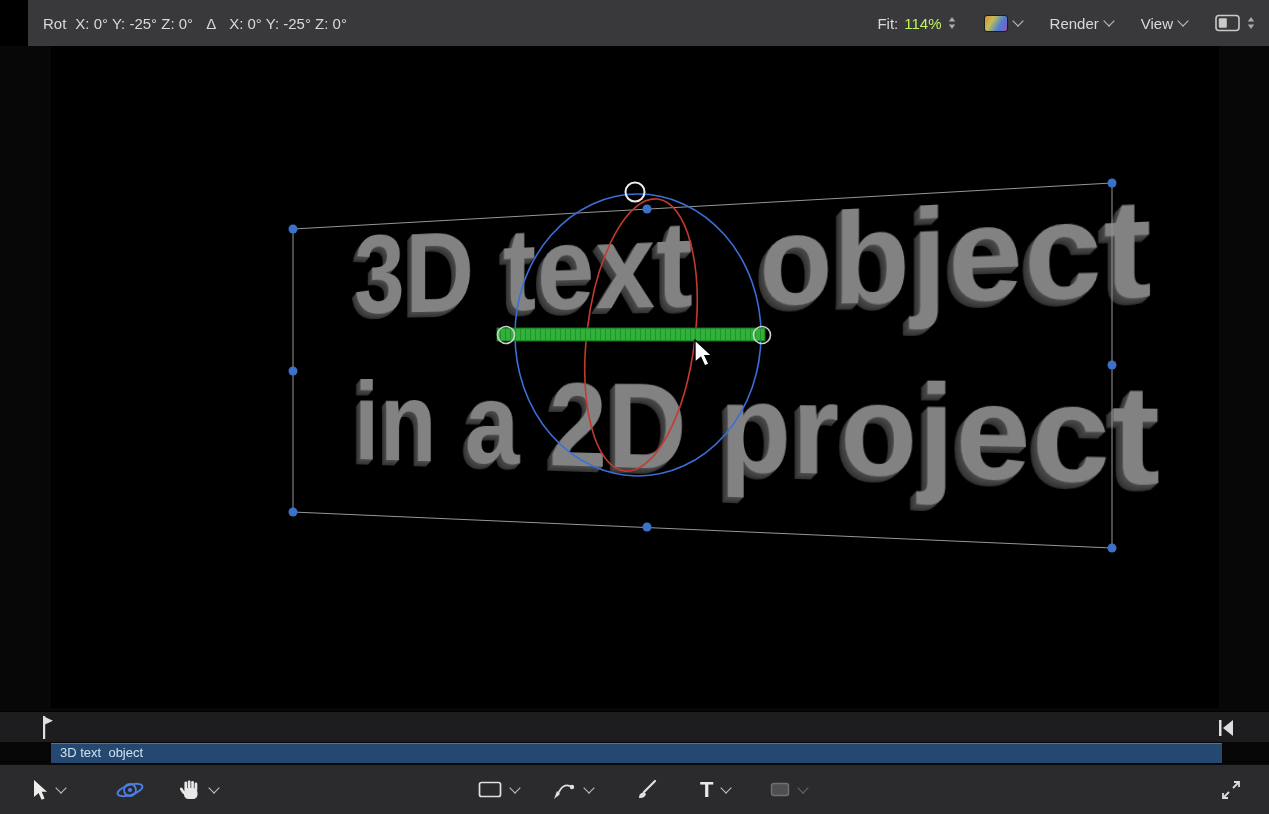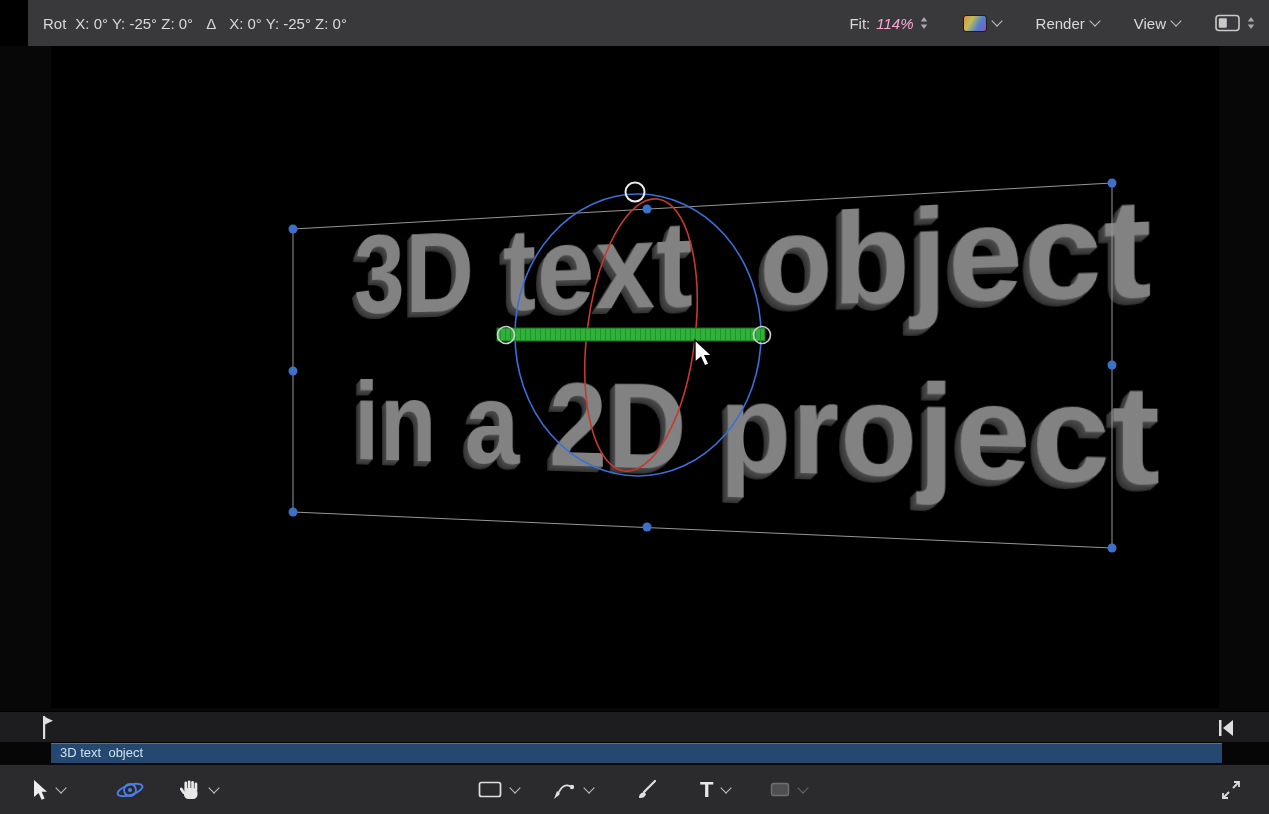--- a/index.html
+++ b/index.html
@@ -5,23 +5,23 @@
   html,body{margin:0;padding:0;background:#000;}
   body{width:1269px;height:814px;position:relative;overflow:hidden;
        font-family:"Liberation Sans",sans-serif;-webkit-font-smoothing:antialiased;}
   .pre{white-space:pre;}
 
   
   .header{position:absolute;top:0;left:0;right:0;height:46px;background:#39393b;
           display:flex;align-items:center;color:#d9d9d9;font-size:15px;z-index:10;margin-left:28px;}
   .hud{display:flex;align-items:center;gap:9px;padding-left:15px;}
   .hud-delta{margin:0 4px;color:#d9d9d9;}
-  .header-right{margin-left:auto;display:flex;align-items:center;gap:35px;padding-right:14px;}
+  .header-right{margin-left:auto;display:flex;align-items:center;gap:28px;padding-right:14px;}
   .ctl{display:flex;align-items:center;gap:6px;cursor:default;}
-  .dim{color:#f9a8d4;font-style:italic;}
+  .dim{color:#bef264;}
   .chev{display:inline-block;width:7px;height:7px;border-style:solid;border-color:#c2c2c5;
         border-width:0 1.8px 1.8px 0;transform:rotate(45deg);margin-top:-4px;}
   .chev.dimmed{opacity:.4;}
   .swatch{width:22px;height:15px;border-radius:3px;border:1px solid #1d1d1d;
           background:linear-gradient(120deg,#d98f3e 0%,#c2bd57 32%,#4f7fd0 66%,#8e55b8 100%);}
 
   
   .canvas-area{position:absolute;top:46px;left:0;right:0;height:665px;background:#070708;overflow:hidden;}
   .stage{position:absolute;left:51px;right:50px;top:0;bottom:3px;background:#000;}
   .persp{position:absolute;left:272px;top:155px;width:870px;height:340px;

